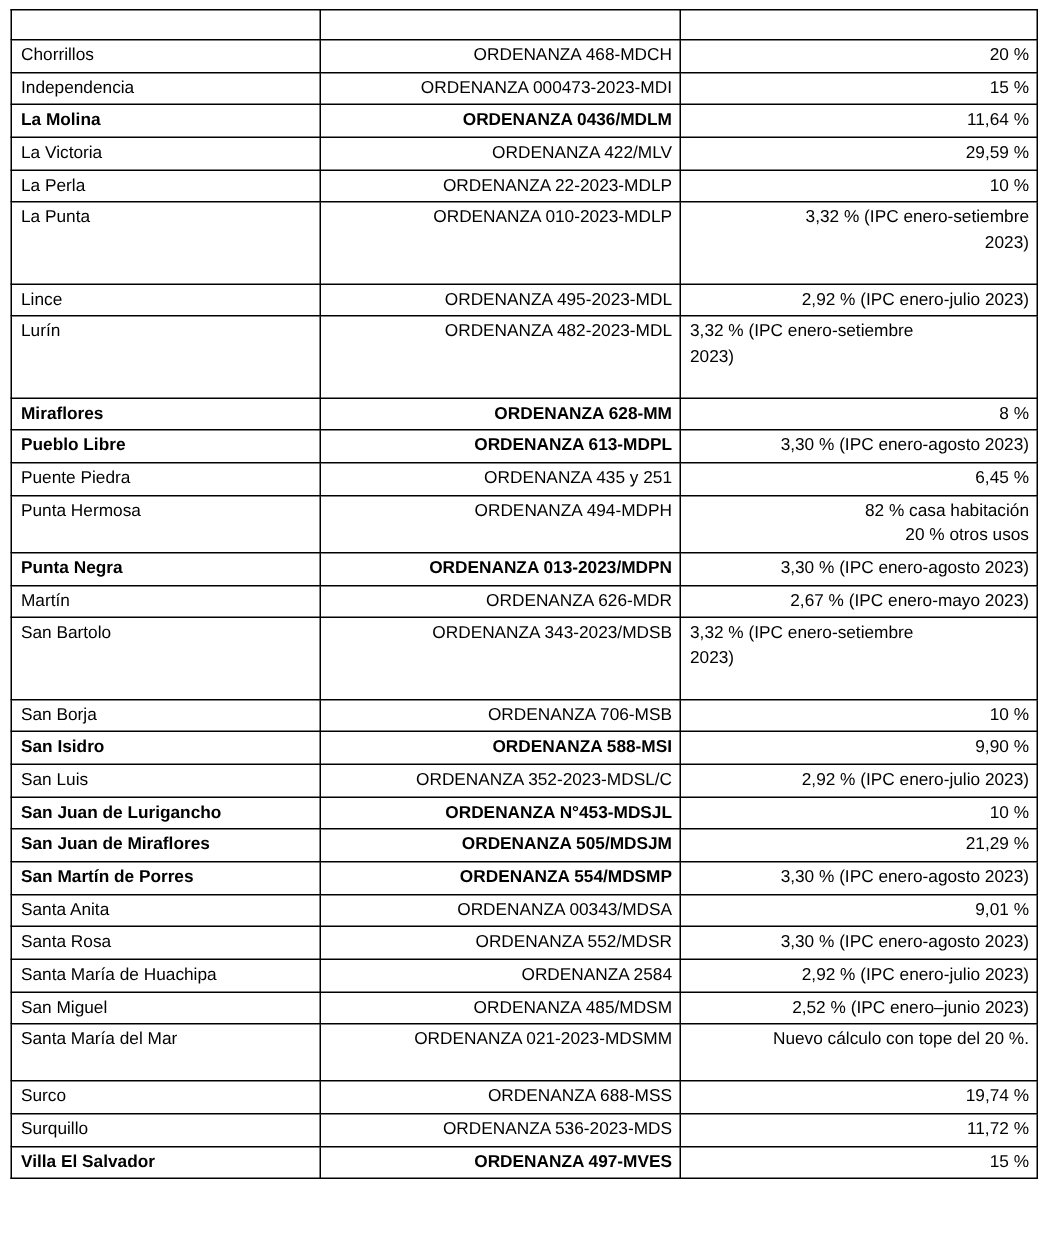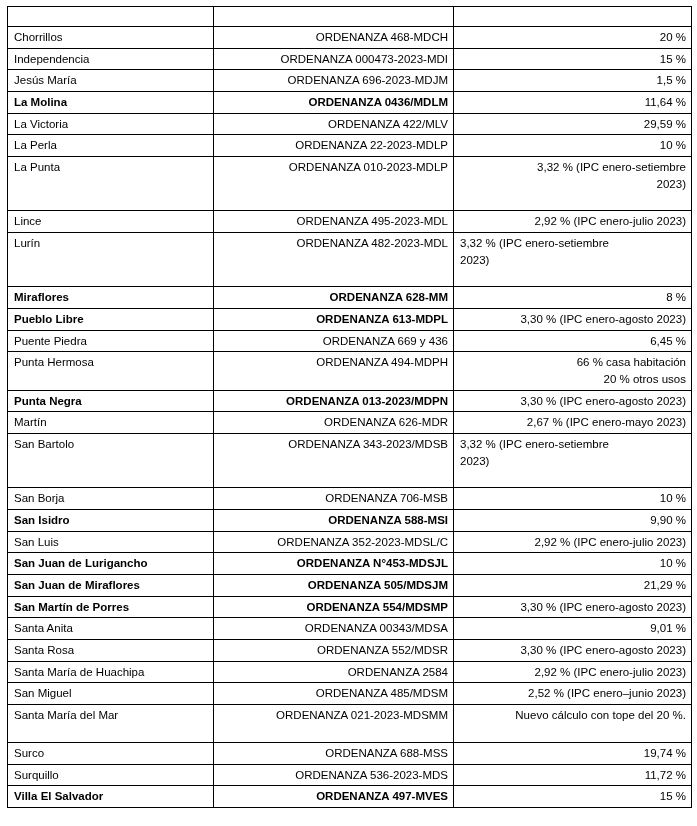--- a/index.html
+++ b/index.html
@@ -98,27 +98,20 @@
           </td>
         </tr>
         <tr>
           <td class="cell-distrito">Independencia</td>
           <td class="cell-ordenanza">ORDENANZA 000473-2023-MDI</td>
           <td class="cell-incremento">
             <span class="line">15 %</span>
           </td>
         </tr>
         <tr>
-          <td class="cell-distrito">Jesús María</td>
-          <td class="cell-ordenanza">ORDENANZA 696-2023-MDJM</td>
-          <td class="cell-incremento">
-            <span class="line">1,5 %</span>
-          </td>
-        </tr>
-        <tr>
           <td class="cell-distrito weight-semi">La Molina</td>
           <td class="cell-ordenanza weight-semi">ORDENANZA 0436/MDLM</td>
           <td class="cell-incremento">
             <span class="line">11,64 %</span>
           </td>
         </tr>
         <tr>
           <td class="cell-distrito">La Victoria</td>
           <td class="cell-ordenanza">ORDENANZA 422/MLV</td>
           <td class="cell-incremento">
@@ -166,30 +159,30 @@
         </tr>
         <tr>
           <td class="cell-distrito weight-semi">Pueblo Libre</td>
           <td class="cell-ordenanza weight-semi">ORDENANZA 613-MDPL</td>
           <td class="cell-incremento">
             <span class="line">3,30 % (IPC enero-agosto 2023)</span>
           </td>
         </tr>
         <tr>
           <td class="cell-distrito">Puente Piedra</td>
-          <td class="cell-ordenanza">ORDENANZA 669 y 436</td>
+          <td class="cell-ordenanza">ORDENANZA 435 y 251</td>
           <td class="cell-incremento">
             <span class="line">6,45 %</span>
           </td>
         </tr>
         <tr>
           <td class="cell-distrito">Punta Hermosa</td>
           <td class="cell-ordenanza">ORDENANZA 494-MDPH</td>
           <td class="cell-incremento">
-            <span class="line">66 % casa habitación</span>
+            <span class="line">82 % casa habitación</span>
             <span class="line">20 % otros usos</span>
           </td>
         </tr>
         <tr>
           <td class="cell-distrito weight-semi">Punta Negra</td>
           <td class="cell-ordenanza weight-semi">ORDENANZA 013-2023/MDPN</td>
           <td class="cell-incremento">
             <span class="line">3,30 % (IPC enero-agosto 2023)</span>
           </td>
         </tr>

